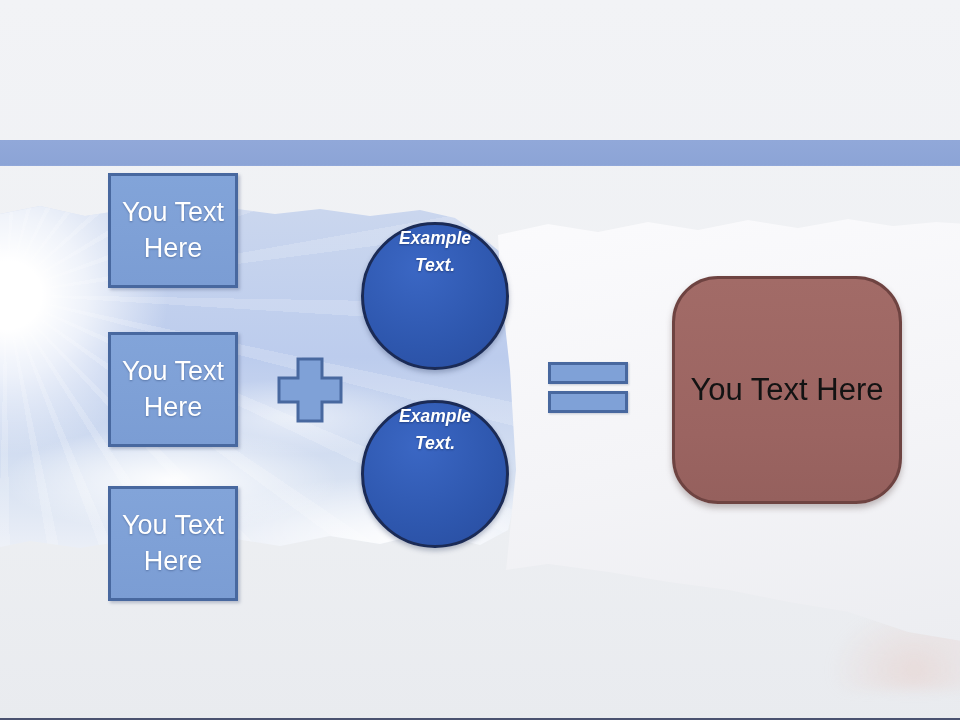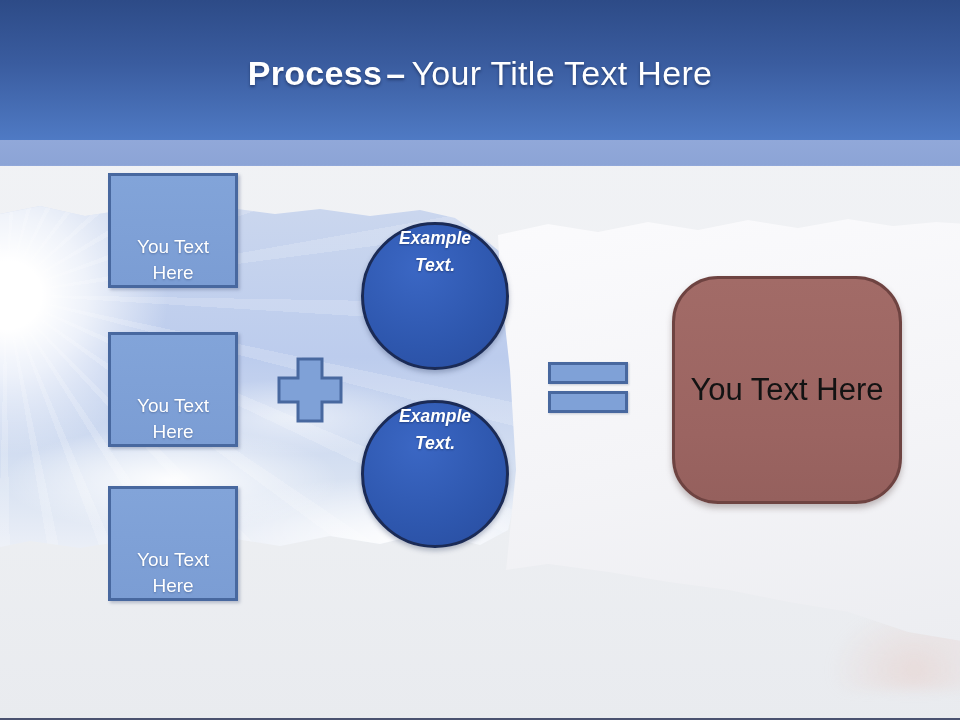--- a/index.html
+++ b/index.html
@@ -53,22 +53,22 @@
       radial-gradient(ellipse 120px 90px at 60% 95%, rgba(230,196,188,0.4), rgba(230,196,188,0) 70%);
     filter: blur(6px);
   }
   .bottom-strip { position:absolute; left:0; bottom:0; width:960px; height:2px; background:#4a5270; }
 
   
   .input-box {
     position:absolute; left:108px; width:130px; height:115px; box-sizing:border-box;
     background:linear-gradient(180deg,#82a4d9 0%, #7b9dd4 100%);
     border:3px solid #48689f;
-    display:flex; align-items:flex-end; justify-content:center; text-align:center;
-    color:#ffffff; font-size:19px; line-height:1.33; white-space:pre-line;
+    display:flex; align-items:center; justify-content:center; text-align:center;
+    color:#ffffff; font-size:27px; line-height:1.33; white-space:pre-line;
     text-shadow:0 1px 2px rgba(20,40,80,0.35);
     box-shadow:2px 2px 3px rgba(80,95,130,0.35);
   }
   .box-1 { top:173px; } .box-2 { top:332px; } .box-3 { top:486px; }
 
   .plus { position:absolute; left:277px; top:357px; width:66px; height:66px; }
   .equals { position:absolute; left:548px; top:362px; width:80px; }
   .equals .bar {
     width:80px; height:22px; box-sizing:border-box; background:#7fa1d7;
     border:3px solid #48689f; box-shadow:1px 1px 2px rgba(80,95,130,0.3);
@@ -96,25 +96,20 @@
     display:flex; align-items:center; justify-content:center; text-align:center;
     color:#131313; font-size:31px; white-space:nowrap;
     box-shadow:0 4px 6px rgba(90,70,70,0.35);
   }
 </style>
 </head>
 <body>
 
 <div class="slide">
 
-  <div class="header">
-    <div class="title">
-      <span class="em">Process</span><span class="sep">–</span><span>Your Title Text Here</span>
-    </div>
-  </div>
   <div class="band"></div>
 
   <div class="sky"></div>
   <div class="hand"></div>
   <div class="sheet"></div>
 
   <div class="input-box box-1">
     <span>You Text
 Here</span>
   </div>

